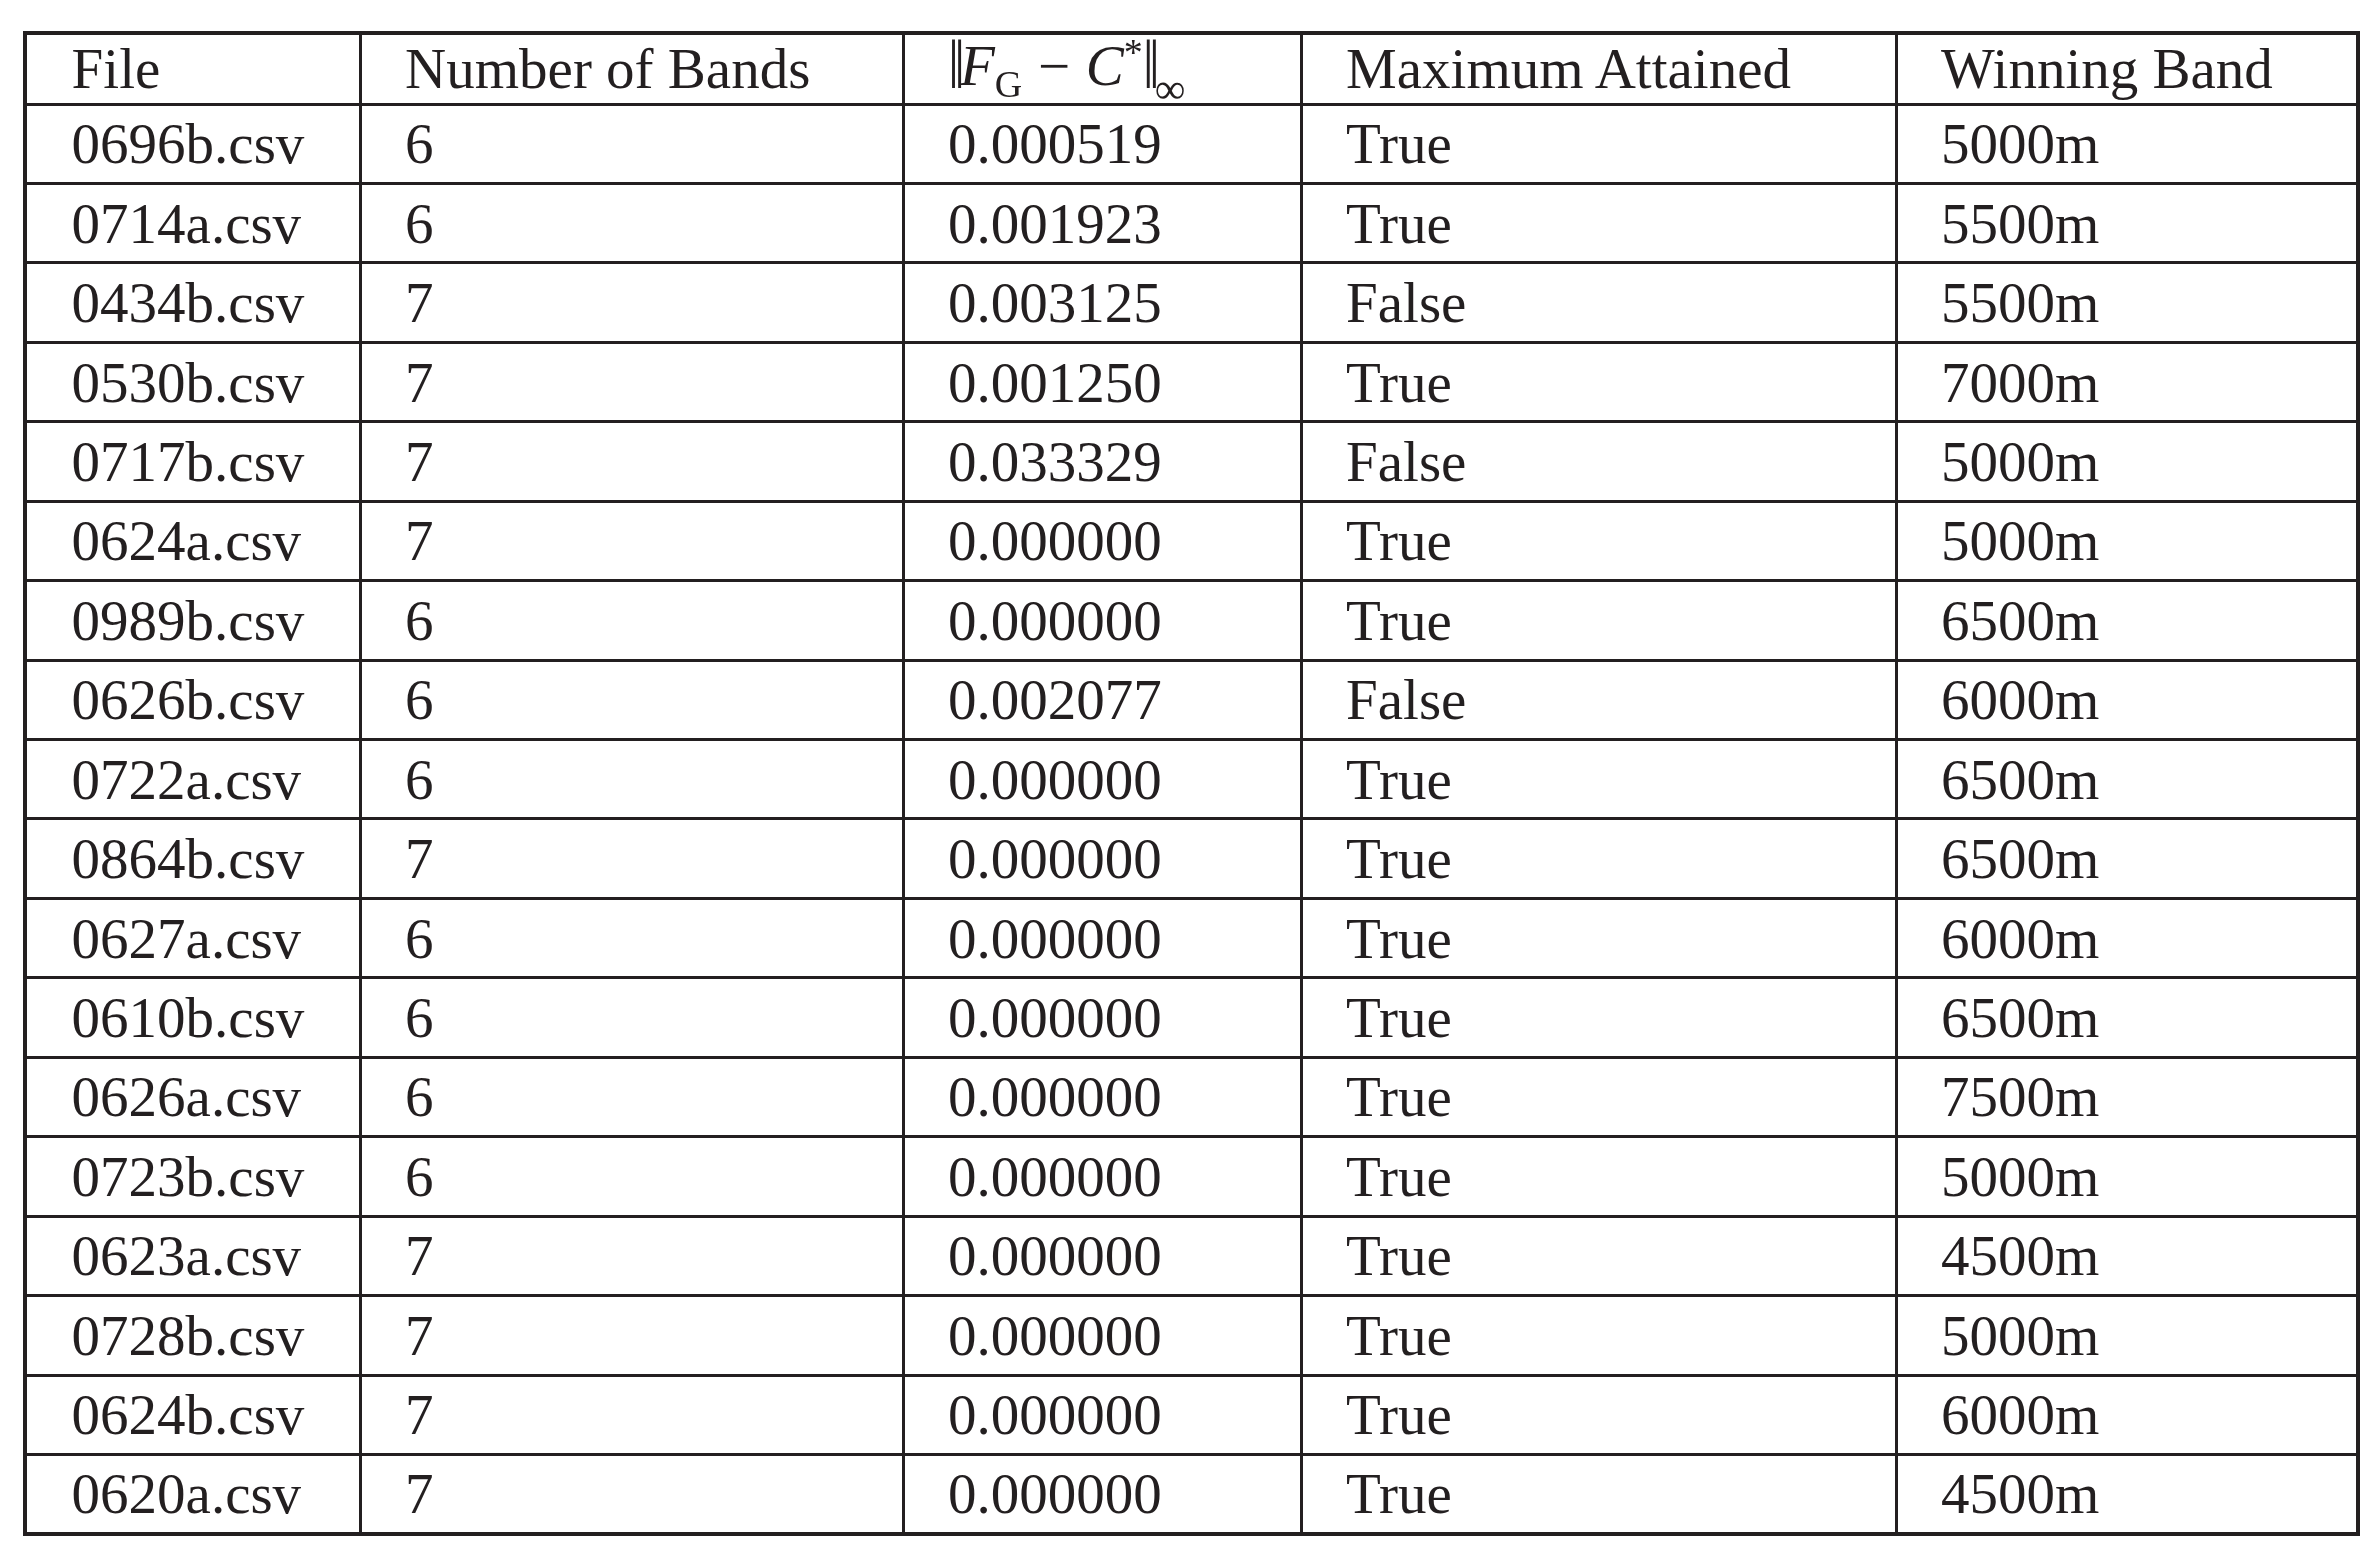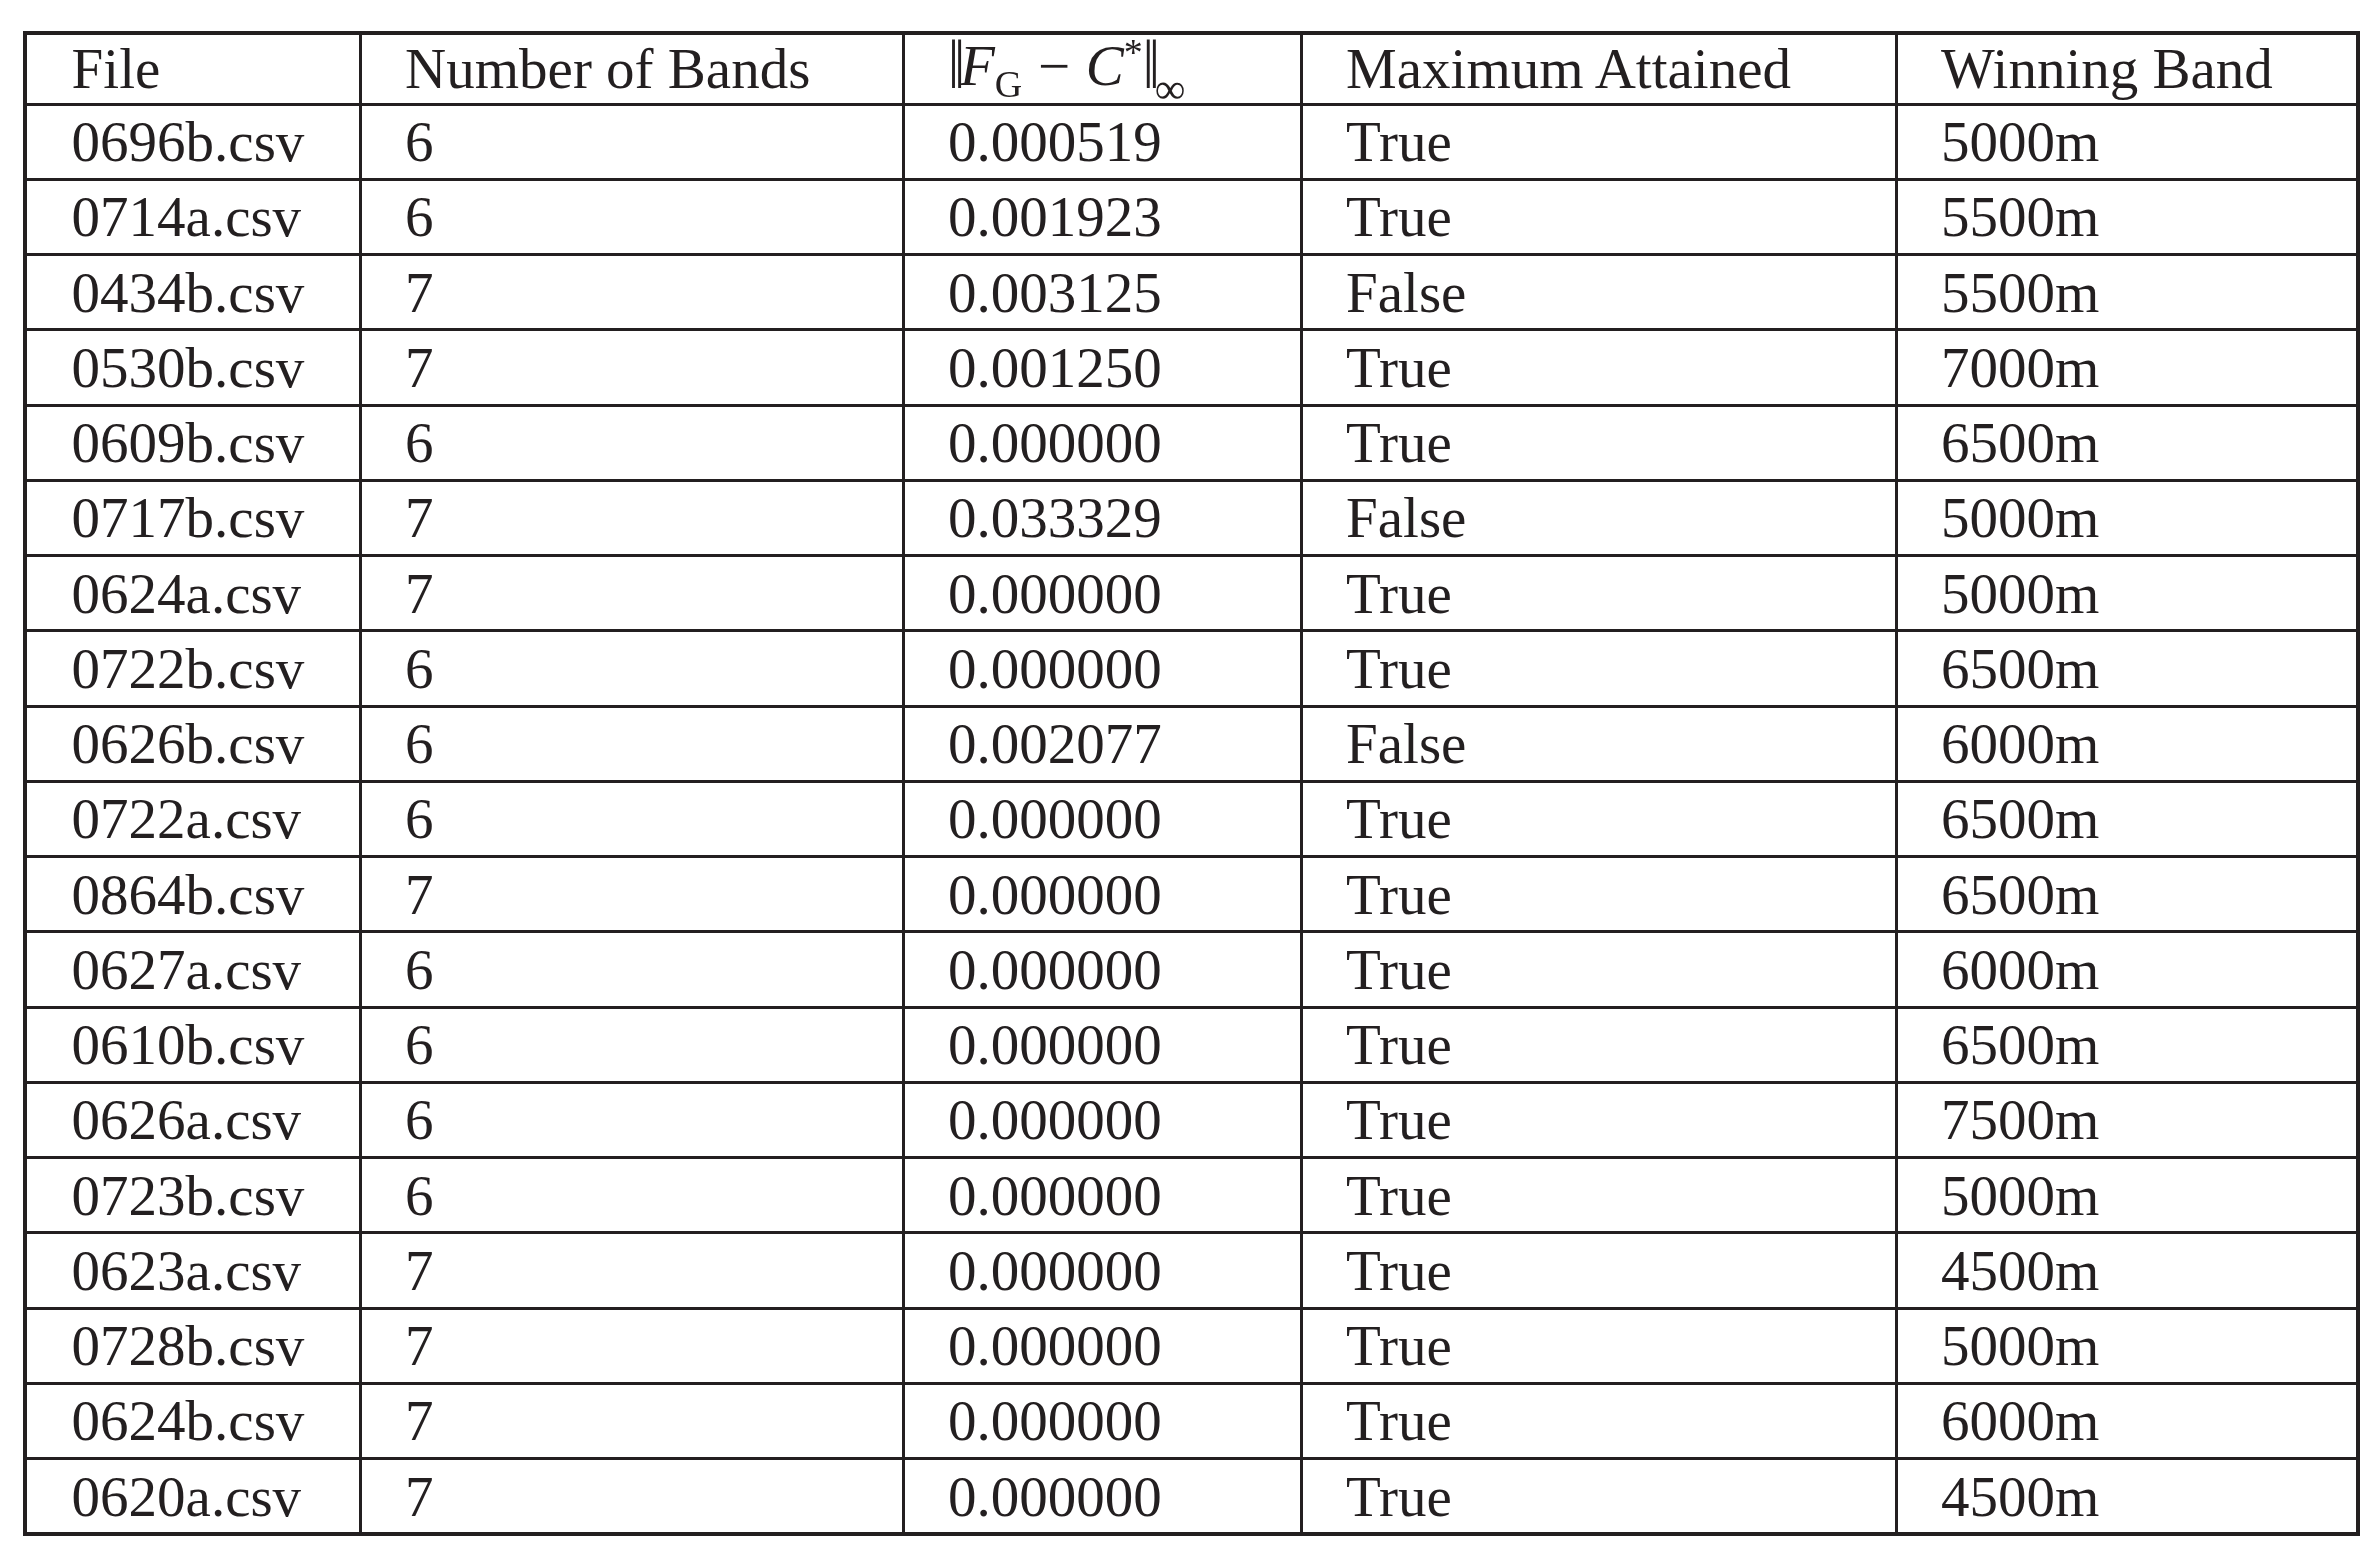--- a/index.html
+++ b/index.html
@@ -122,42 +122,35 @@
         <td>5500m</td>
       </tr>
       <tr>
         <td>0530b.csv</td>
         <td>7</td>
         <td>0.001250</td>
         <td>True</td>
         <td>7000m</td>
       </tr>
       <tr>
-        <td>0609b.csv</td>
-        <td>6</td>
-        <td>0.000000</td>
-        <td>True</td>
-        <td>6500m</td>
-      </tr>
-      <tr>
         <td>0717b.csv</td>
         <td>7</td>
         <td>0.033329</td>
         <td>False</td>
         <td>5000m</td>
       </tr>
       <tr>
         <td>0624a.csv</td>
         <td>7</td>
         <td>0.000000</td>
         <td>True</td>
         <td>5000m</td>
       </tr>
       <tr>
-        <td>0722b.csv</td>
+        <td>0989b.csv</td>
         <td>6</td>
         <td>0.000000</td>
         <td>True</td>
         <td>6500m</td>
       </tr>
       <tr>
         <td>0626b.csv</td>
         <td>6</td>
         <td>0.002077</td>
         <td>False</td>

